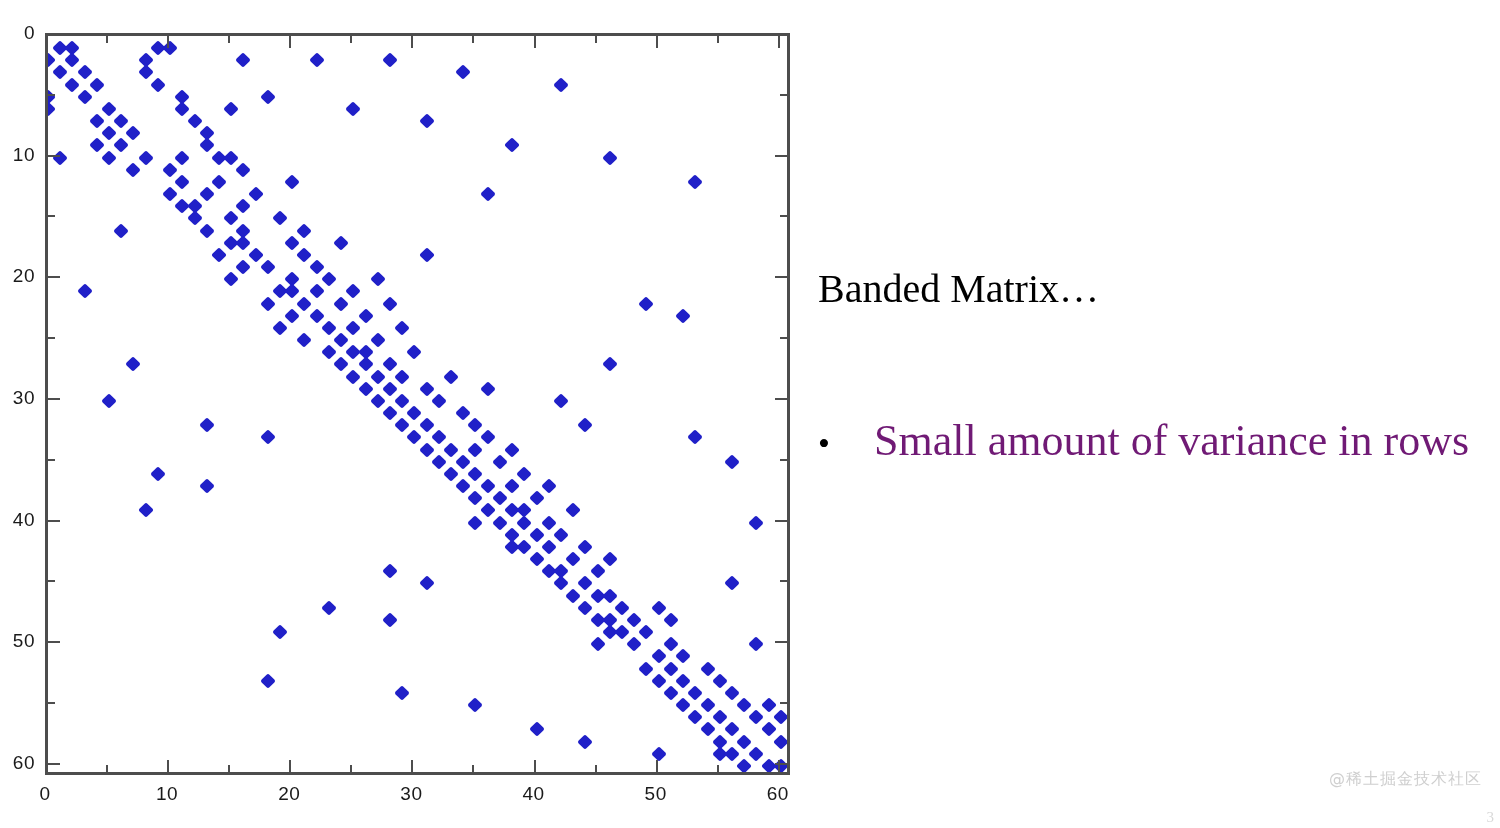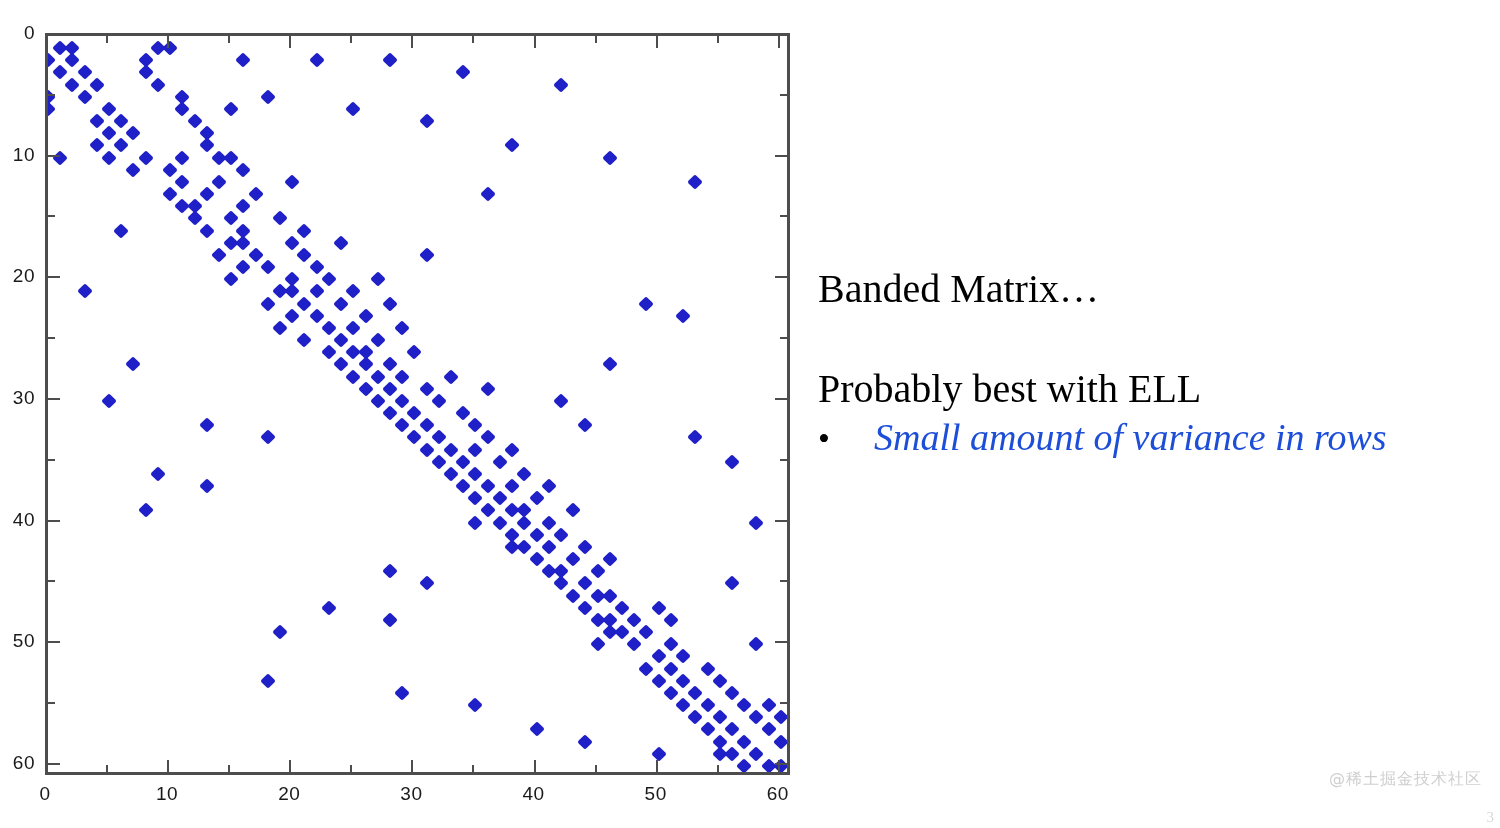--- a/index.html
+++ b/index.html
@@ -110,23 +110,22 @@
     align-items: baseline;
     white-space: nowrap;
   }
   #bullet-glyph {
     font-size: 34px;
     color: #000000;
     width: 56px;
     display: inline-block;
   }
   #bullet-text {
-    font-size: 38px;
-    color: #1d4ed8;
-    font-style: italic;
+    font-size: 44px;
+    color: #701a75;
   }
 
   
   #watermark {
     position: absolute;
     right: 18px;
     bottom: 38px;
     font-family: "DejaVu Sans", "Liberation Sans", sans-serif;
     font-size: 16px;
     color: #cfcfcf;
@@ -460,21 +459,20 @@
         <div class="ticklabel ticklabel-y" style="top: 397.918px; right: 775px;">30</div>
         <div class="ticklabel ticklabel-y" style="top: 519.557px; right: 775px;">40</div>
         <div class="ticklabel ticklabel-y" style="top: 641.197px; right: 775px;">50</div>
         <div class="ticklabel ticklabel-y" style="top: 762.836px; right: 775px;">60</div>
       </div>
   </div>
 
   <div id="text-panel">
     <div id="heading-banded">Banded Matrix…</div>
 
-    <div id="heading-ell">Probably best with ELL</div>
 
     <div id="bullet-row">
       <span id="bullet-glyph">•</span>
       <span id="bullet-text">Small amount of variance in rows</span>
     </div>
   </div>
 
   <div id="watermark">@稀土掘金技术社区</div>
 
   <div id="page-number">3</div>

